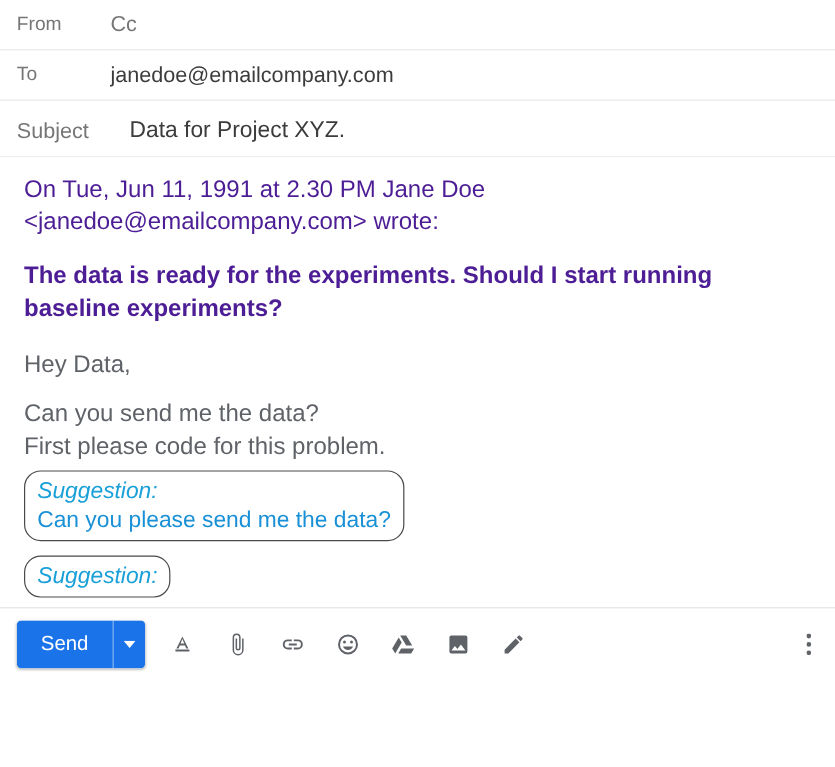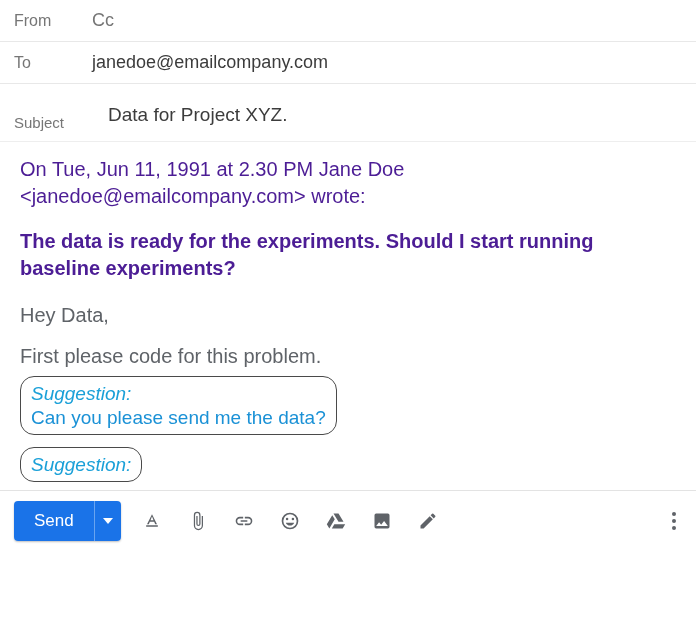--- a/index.html
+++ b/index.html
@@ -36,22 +36,21 @@
   }
   .subject-row {
     display: flex;
     align-items: center;
     padding: 14px 14px 10px 14px;
     border-bottom: 1px solid #eee;
   }
   .subject-row .label {
     width: 94px;
     color: #767676;
-    font-size: 15px;
-    margin-top: 16px;
+    font-size: 18px;
   }
   .subject-row .value {
     flex: 1;
     color: #3c3c3c;
     font-size: 19px;
     outline: none;
     border: none;
   }
   .body-area {
     padding: 14px 24px 8px 20px;
@@ -165,20 +164,21 @@
 
 <div class="subject-row">
   <div class="label">Subject</div>
   <div class="value">Data for Project XYZ.</div>
 </div>
 
 <div class="body-area">
   <div class="quoted">On Tue, Jun 11, 1991 at 2.30 PM Jane Doe &lt;janedoe@emailcompany.com&gt; wrote:</div>
   <div class="quoted-text">The data is ready for the experiments. Should I start running baseline experiments?</div>
   <div class="reply">Hey Data,</div>
+  <div class="reply-line">Can you send me the data?</div>
   <div class="reply-line">First please code for this problem.</div>
 
   <div class="suggestion-box">
     <span class="sugg-label">Suggestion:</span>
     <span class="sugg-text">Can you please send me the data?</span>
   </div>
   <br>
   <div class="suggestion-box" style="margin-top:12px;">
     <span class="sugg-label">Suggestion:</span>
   </div>

